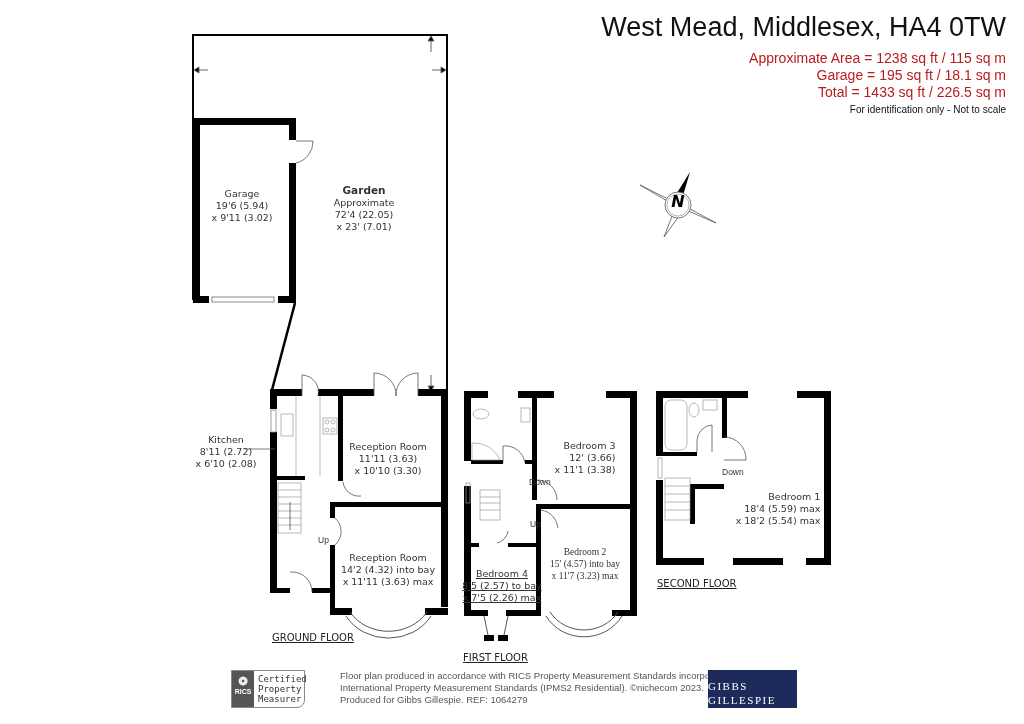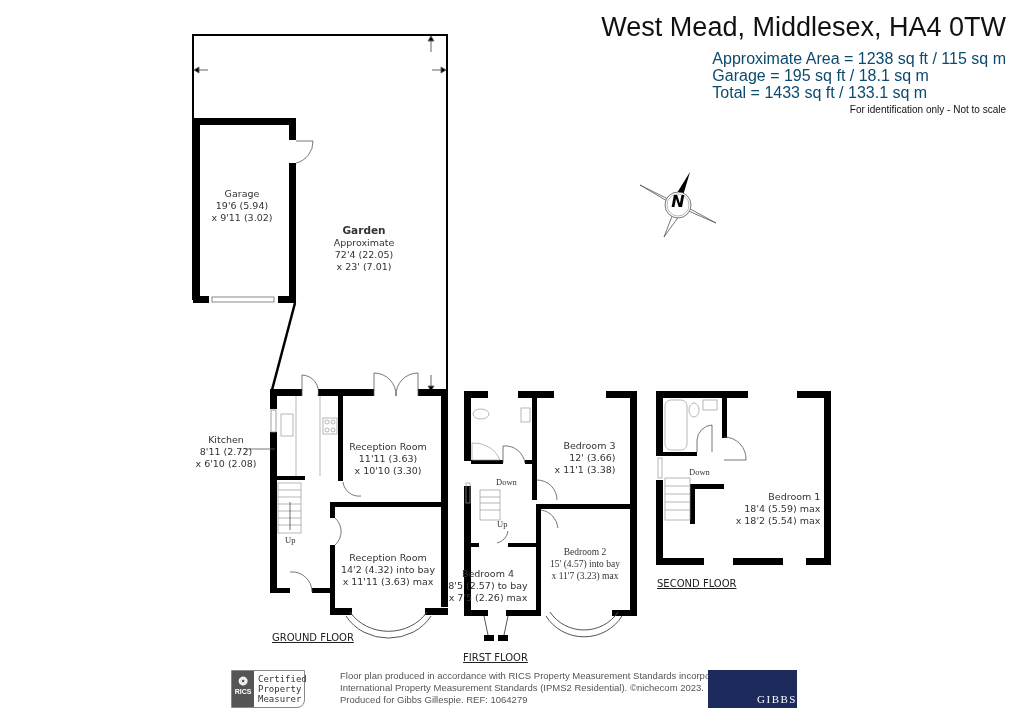--- a/index.html
+++ b/index.html
@@ -1,39 +1,39 @@
 <!DOCTYPE html>
 <html><head>
 <meta charset="utf-8">
 <style>
   html,body{margin:0;padding:0;background:#fff;}
   body{width:1024px;height:724px;position:relative;overflow:hidden;font-family:"Liberation Sans",sans-serif;color:#222;}
   .title{position:absolute;right:18px;top:12px;font-size:27px;font-weight:normal;color:#111;letter-spacing:0;}
-  .areas{position:absolute;right:18px;top:50px;text-align:left;font-size:16px;line-height:17px;color:#0c4a6e;}
+  .areas{position:absolute;right:18px;top:50px;text-align:right;font-size:14px;line-height:17px;color:#b91c1c;}
   .note{position:absolute;right:18px;top:104px;font-size:10px;color:#111;margin-left:28px;}
   svg.plan{position:absolute;left:0;top:0;}
   .lbl{position:absolute;text-align:center;font-family:"DejaVu Sans",sans-serif;font-size:9.5px;line-height:12px;color:#333;white-space:nowrap;transform:translateX(-50%);}
   .lbl b{font-weight:bold;font-size:10.5px;}
   .floor{position:absolute;font-family:"DejaVu Sans",sans-serif;font-size:10px;color:#222;text-decoration:underline;}
-  .small{position:absolute;font-family:Liberation Serif, serif;font-size:8.5px;color:#333;}
+  .small{position:absolute;font-family:Liberation Sans, sans-serif;font-size:8.5px;color:#333;margin-left:33px;}
   .rics{position:absolute;left:231px;top:670px;width:72px;height:36px;border:1px solid #888;border-radius:0 0 8px 0;}
   .rics .left{position:absolute;left:0;top:0;width:22px;height:36px;background:#555;color:#fff;font-size:7px;font-weight:bold;text-align:center;}
   .rics .left .glyph{display:block;font-size:11px;margin-top:4px;}
   .rics .right{position:absolute;left:26px;top:3px;font-size:9px;line-height:10px;color:#333;font-family:"DejaVu Sans Mono",monospace;}
   .disclaimer{position:absolute;left:340px;top:670px;font-size:9.5px;line-height:12px;color:#555;}
-  .gibbs{position:absolute;left:708px;top:670px;width:89px;height:38px;background:#1d2a5c;color:#fff;font-family:"Liberation Serif",serif;font-size:11px;letter-spacing:1.5px;text-align:right;line-height:14px;padding-top:22px;box-sizing:border-box;}
+  .gibbs{position:absolute;left:708px;top:670px;width:89px;height:38px;background:#1d2a5c;color:#fff;font-family:"Liberation Serif",serif;font-size:11px;letter-spacing:1.5px;text-align:left;line-height:14px;padding-top:9px;box-sizing:border-box;}
 </style>
 </head>
 <body>
 
 <div class="title">West Mead, Middlesex, HA4 0TW</div>
 <div class="areas">
   <div>Approximate Area = 1238 sq ft / 115 sq m</div>
   <div>Garage = 195 sq ft / 18.1 sq m</div>
-  <div>Total = 1433 sq ft / 133.1 sq m</div>
+  <div>Total = 1433 sq ft / 226.5 sq m</div>
 </div>
 <div class="note">For identification only - Not to scale</div>
 
 <svg class="plan" width="1024" height="724" viewBox="0 0 1024 724">
 
   <g fill="none" stroke="#000" stroke-width="2">
     <polyline points="193,300 193,35 447,35 447,392"></polyline>
   </g>
   <g stroke="#666" stroke-width="1" fill="#000">
     <line x1="196" y1="70" x2="208" y2="70"></line>
@@ -186,21 +186,21 @@
     <polygon points="38,18 6,4 -6,-6" fill="none" stroke="#555" stroke-width="0.8"></polygon>
     <polygon points="-14,32 -4,6 6,4" fill="none" stroke="#555" stroke-width="0.8"></polygon>
     <polygon points="12,-33 4,-6 -6,-4" fill="#000"></polygon>
     <circle r="13" fill="#fff" stroke="#555" stroke-width="0.8"></circle>
     <circle r="11" fill="none" stroke="#888" stroke-width="0.6"></circle>
   </g>
 </svg>
 
 <div class="lbl" style="left:678px;top:196px;font-size:16px;font-style:italic;font-weight:bold;color:#000;">N</div>
 
-<div class="lbl" style="left:364px;top:184px;margin-top:40px;">
+<div class="lbl" style="left:364px;top:184px;">
   <b>Garden</b><br>
   <span>Approximate</span><br>
   <span>72'4 (22.05)</span><br>
   <span>x 23' (7.01)</span>
 </div>
 <div class="lbl" style="left:242px;top:188px;">
   <span>Garage</span><br>
   <span>19'6 (5.94)</span><br>
   <span>x 9'11 (3.02)</span>
 </div>
@@ -222,21 +222,21 @@
 <div class="lbl" style="left:585px;top:440px;text-align:right;">
   <span>Bedroom 3</span><br>
   <span>12' (3.66)</span><br>
   <span>x 11'1 (3.38)</span>
 </div>
 <div class="lbl" style="left:585px;top:546px;font-family:Liberation Serif, serif;">
   <span>Bedroom 2</span><br>
   <span>15' (4.57) into bay</span><br>
   <span>x 11'7 (3.23) max</span>
 </div>
-<div class="lbl" style="left:488px;top:568px;">
+<div class="lbl" style="left:502px;top:568px;text-decoration:underline;">
   <span>Bedroom 4</span><br>
   <span>8'5 (2.57) to bay</span><br>
   <span>x 7'5 (2.26) max</span>
 </div>
 <div class="lbl" style="left:778px;top:491px;text-align:right;">
   <span>Bedroom 1</span><br>
   <span>18'4 (5.59) max</span><br>
   <span>x 18'2 (5.54) max</span>
 </div>
 

